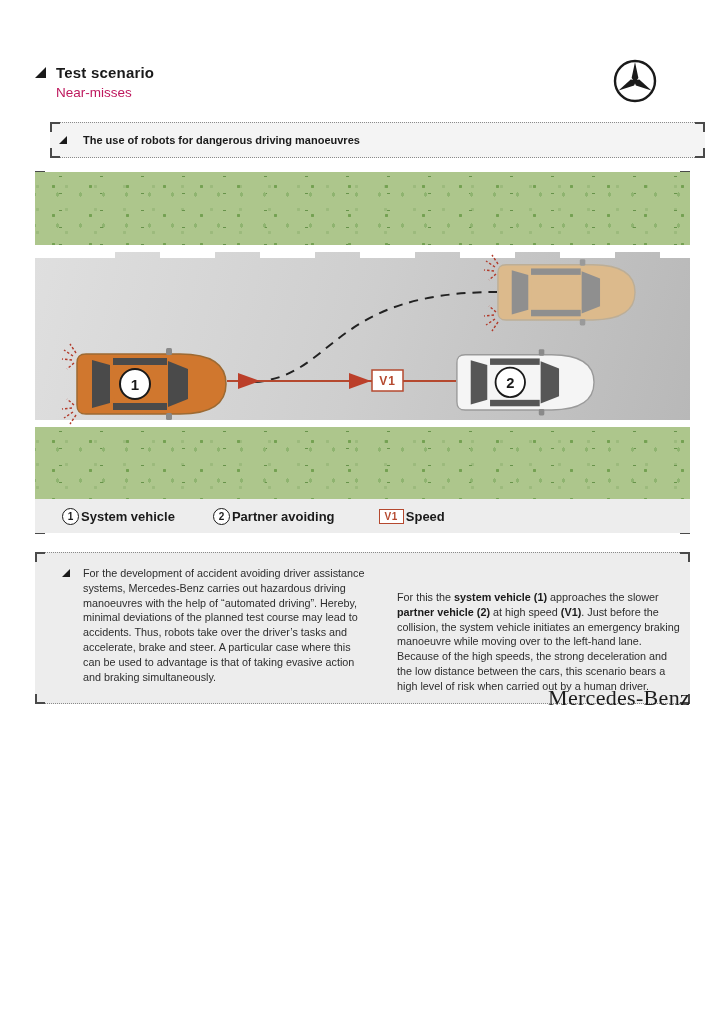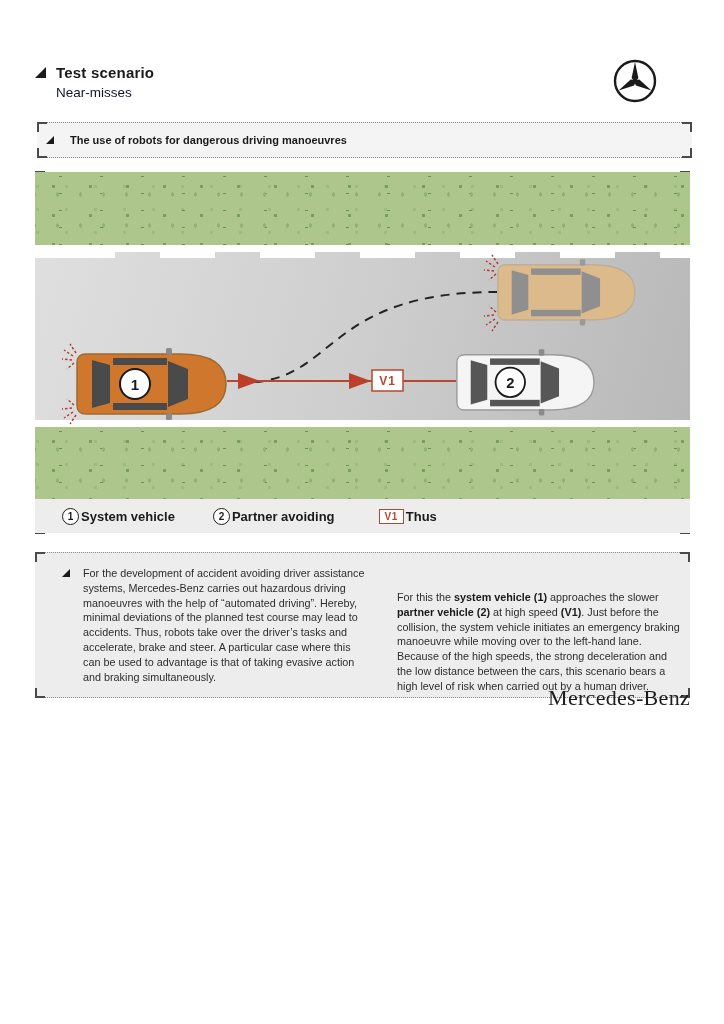--- a/index.html
+++ b/index.html
@@ -7,34 +7,34 @@
     position:relative; width:724px; height:1024px; background:#ffffff;
     font-family:"Liberation Sans", sans-serif; overflow:hidden;
   }
 
   
   .header { position:absolute; top:64px; left:35px; }
   .title-row { display:flex; align-items:flex-start; }
   .tri { width:0; height:0; border-left:11px solid transparent; border-bottom:11px solid #1a1a1a; }
   .title-row .tri { margin-top:3px; }
   .title { font-size:15px; font-weight:bold; color:#1a1a1a; margin-left:10px; letter-spacing:0.2px; }
-  .subtitle { font-size:13.5px; color:#0f172a; margin-left:21px; margin-top:4px; }
+  .subtitle { font-size:13.5px; color:#be185d; margin-left:21px; margin-top:4px; }
 
   .logo { position:absolute; top:58px; left:612px; }
 
   
   .tick { position:absolute; width:8px; height:8px; }
   .tick.tl { top:-1px; left:0; border-top:2px solid #4a4a4a; border-left:2px solid #4a4a4a; }
   .tick.tr { top:-1px; right:0; border-top:2px solid #4a4a4a; border-right:2px solid #4a4a4a; }
   .tick.bl { bottom:-1px; left:0; border-bottom:2px solid #4a4a4a; border-left:2px solid #4a4a4a; }
   .tick.br { bottom:-1px; right:0; border-bottom:2px solid #4a4a4a; border-right:2px solid #4a4a4a; }
 
   
   .banner {
-    position:absolute; top:122px; left:37px; width:655px; height:34px;
+    position:absolute; top:122px; left:50px; width:655px; height:34px;
     background:#f4f4f4; border-top:1px dotted #8a8a8a; border-bottom:1px dotted #8a8a8a;
     display:flex; align-items:center;
   }
   .banner .tri { border-left-width:8px; border-bottom-width:8px; margin-left:9px; }
   .banner-label { font-size:11px; font-weight:bold; color:#1a1a1a; margin-left:16px; }
 
   
   .figure { position:absolute; top:172px; left:35px; width:655px; height:361px; }
   .grass {
     width:655px; position:absolute; left:0;
@@ -74,21 +74,21 @@
   .lg-box {
     border:1.2px solid #b5492f; color:#b5492f; background:#fff;
     font-size:10px; font-weight:bold; padding:1px 5px 1px 5px; letter-spacing:0.5px;
   }
   .lg-label { font-size:13px; font-weight:bold; color:#1a1a1a; margin-left:2px; }
 
   
   .descr {
     position:absolute; top:552px; left:35px; width:655px;
     background:#ededed; border-top:1px dotted #8a8a8a; border-bottom:1px dotted #8a8a8a;
-    display:flex; padding:13px 0 3px 0; box-sizing:border-box; min-height:116px;
+    display:flex; padding:13px 0 9px 0; box-sizing:border-box; min-height:116px;
   }
   .col { font-size:10.8px; line-height:14.8px; color:#2d2d2d; }
   .col-left { display:flex; margin-left:27px; width:305px; }
   .col-left .tri { border-left-width:8px; border-bottom-width:8px; margin-top:3px; flex:none; }
   .col-left p { margin:0 0 0 13px; }
   .col-right { margin-left:30px; width:288px;margin-top:24px; }
   .col-right p { margin:0; }
   .col b { color:#1a1a1a; }
 
   
@@ -231,21 +231,21 @@
       <div class="lg-item" style="margin-left:27px">
         <span class="lg-circle">1</span>
         <span class="lg-label">System vehicle</span>
       </div>
       <div class="lg-item" style="margin-left:38px">
         <span class="lg-circle">2</span>
         <span class="lg-label">Partner avoiding</span>
       </div>
       <div class="lg-item" style="margin-left:44px">
         <span class="lg-box">V1</span>
-        <span class="lg-label">Thus</span>
+        <span class="lg-label">Speed</span>
       </div>
     </div>
   </div>
 
   <div class="descr">
     <span class="tick tl"></span>
     <span class="tick tr"></span>
     <span class="tick bl"></span>
     <span class="tick br"></span>
     <div class="col col-left">

